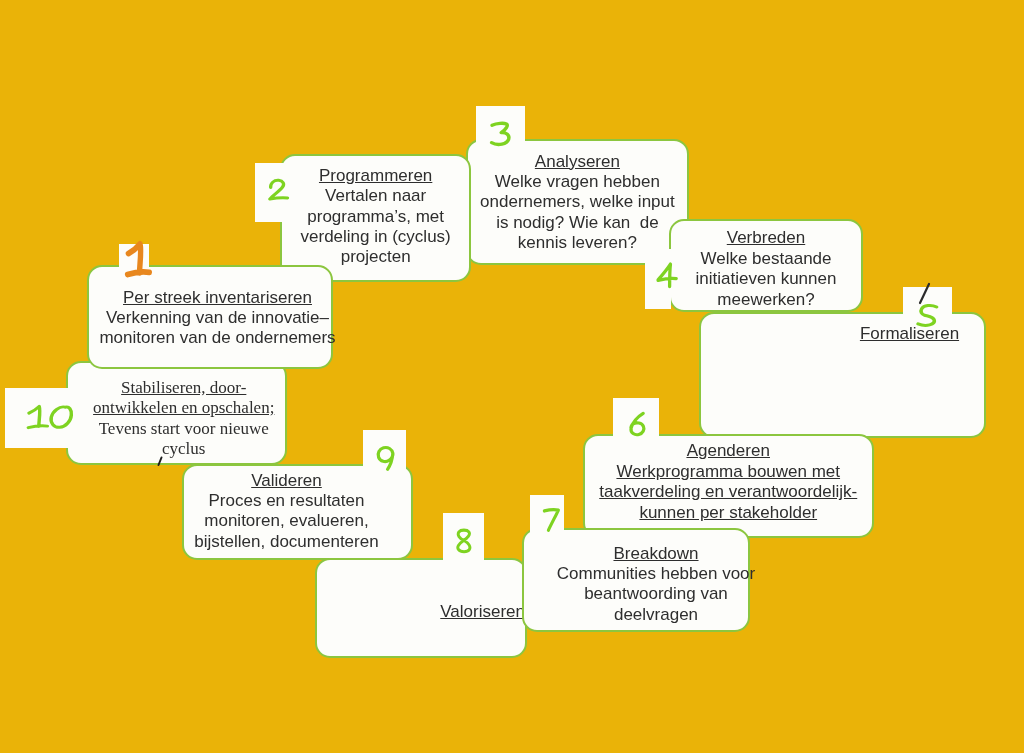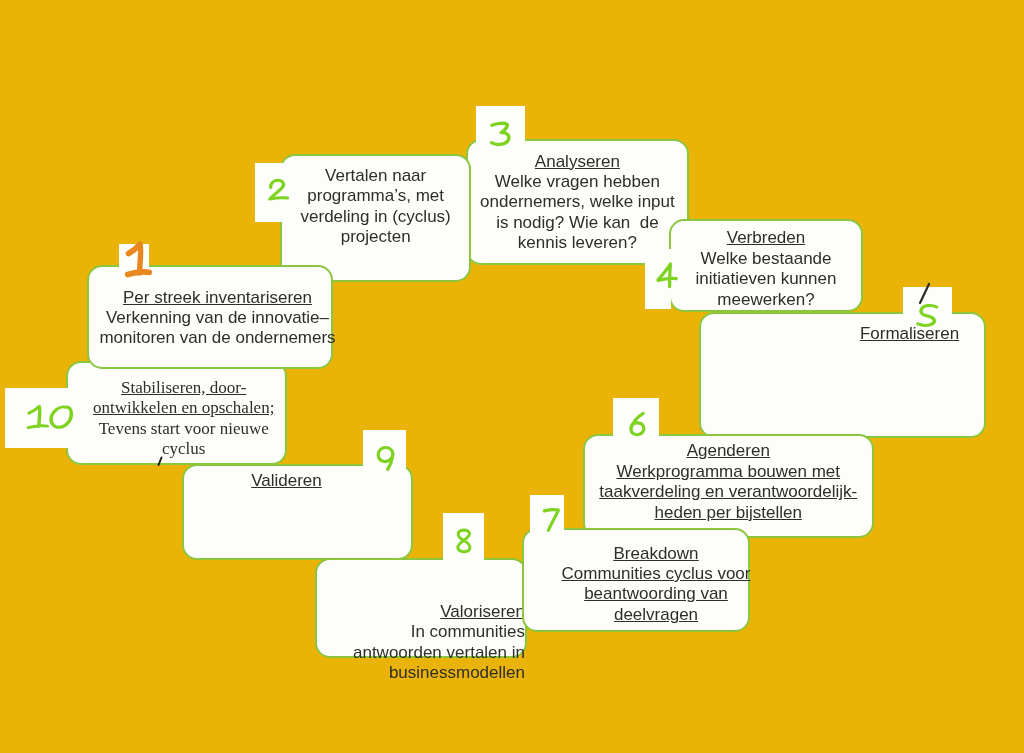--- a/index.html
+++ b/index.html
@@ -51,20 +51,21 @@
           <g transform="translate(11.7,11.7) scale(0.21847826086956523,0.2078947368421053) translate(0,-2)" fill="none" stroke="#7ed321" stroke-width="15.948477123306048" stroke-linecap="round" stroke-linejoin="round" vector-effect="non-scaling-stroke">
             <path transform="translate(0,0)" d="M6 14 C28 4 60 2 72 8 C82 14 70 36 48 50 C72 48 88 62 82 82 C74 104 34 116 4 98"></path>
           </g>
         </svg>
       </div>
   </div>
 
   <div class="step">
     <div class="card" style="left: 280px; top: 154.4px; width: 191.3px; height: 127.5px; z-index: 200; background: rgb(253, 253, 250); border-color: rgb(140, 198, 63);"></div>
     <div class="txt" style="left: 282px; top: 165.7px; width: 187.3px; z-index: 201; color: rgb(46, 46, 46);">
+      <div class="title">Programmeren</div>
       <div class="body">Vertalen naar
 programma’s, met
 verdeling in (cyclus)
 projecten</div>
     </div>
     <div class="tab" style="left: 255.2px; top: 163px; width: 40.8px; height: 58.6px; z-index: 202; background: rgb(253, 253, 250);"></div>
     <div class="num" style="left: 266.5px; top: 178.3px; width: 22.5px; height: 23.7px; z-index: 203;">
         <svg width="42.5" height="43.7" viewBox="0 0 42.5 43.7" style="position: absolute; left: -10px; top: -10px;">
           <g transform="translate(11.55,11.55) scale(0.21086956521739128,0.1807017543859649) translate(0,-2)" fill="none" stroke="#7ed321" stroke-width="15.833641764877767" stroke-linecap="round" stroke-linejoin="round" vector-effect="non-scaling-stroke">
             <path transform="translate(0,0)" d="M10 46 C8 22 26 4 48 6 C68 8 78 26 66 44 C52 66 22 88 6 110 C34 104 70 102 90 104"></path>
@@ -106,20 +107,23 @@
       </div>
     <svg class="mark" style="left: 915px; top: 282px; z-index: 404;" width="18" height="24" viewBox="0 0 18 24">
         <path d="M14 2 L5 21" stroke="#2b2b2b" stroke-width="2.2" fill="none" stroke-linecap="round"></path>
       </svg>
   </div>
 
   <div class="step">
     <div class="card" style="left: 182px; top: 464px; width: 230.6px; height: 96px; z-index: 500; background: rgb(253, 253, 250); border-color: rgb(140, 198, 63);"></div>
     <div class="txt" style="left: 184px; top: 470.6px; width: 205px; z-index: 501; color: rgb(46, 46, 46);">
       <div class="title">Valideren</div>
+      <div class="body">Proces en resultaten
+monitoren, evalueren,
+bijstellen, documenteren</div>
     </div>
     <div class="tab" style="left: 363px; top: 430px; width: 42.8px; height: 48px; z-index: 502; background: rgb(253, 253, 250);"></div>
     <div class="num" style="left: 375px; top: 445px; width: 22.3px; height: 25.9px; z-index: 503;">
         <svg width="42.3" height="45.9" viewBox="0 0 42.3 45.9" style="position: absolute; left: -10px; top: -10px;">
           <g transform="translate(11.6,11.6) scale(0.20319148936170214,0.19912280701754384) translate(0,-2)" fill="none" stroke="#7ed321" stroke-width="15.907960660604937" stroke-linecap="round" stroke-linejoin="round" vector-effect="non-scaling-stroke">
             <path transform="translate(0,0)" d="M80 36 C76 14 56 2 34 8 C14 14 2 36 10 56 C18 76 44 84 62 70 C76 59 82 48 80 36 C78 60 70 92 54 116"></path>
           </g>
         </svg>
       </div>
   </div>
@@ -160,57 +164,54 @@
             <path transform="translate(0,0)" d="M6 40 C18 34 38 20 50 6 C54 22 52 52 50 76 C49 90 48 100 48 108 M3 114 C26 107 62 103 85 106"></path>
           </g>
         </svg>
       </div>
   </div>
 
   <div class="step">
     <div class="card" style="left: 315px; top: 558px; width: 212px; height: 100px; z-index: 800; background: rgb(253, 253, 250); border-color: rgb(140, 198, 63);"></div>
     <div class="txt" style="left: 317px; top: 602px; width: 208px; z-index: 801; color: rgb(46, 46, 46); text-align: right;">
       <div class="title">Valoriseren</div>
-      <div class="body">In communities
-antwoorden vertalen in
-businessmodellen</div>
     </div>
     <div class="tab" style="left: 443px; top: 512.5px; width: 41px; height: 59.5px; z-index: 802; background: rgb(253, 253, 250);"></div>
     <div class="num" style="left: 453.7px; top: 527.7px; width: 18.7px; height: 25.9px; z-index: 803;">
         <svg width="38.7" height="45.9" viewBox="0 0 38.7 45.9" style="position: absolute; left: -10px; top: -10px;">
           <g transform="translate(11.5,11.5) scale(0.1869047619047619,0.20087719298245613) translate(0,-2)" fill="none" stroke="#7ed321" stroke-width="15.472612699951528" stroke-linecap="round" stroke-linejoin="round" vector-effect="non-scaling-stroke">
             <path transform="translate(0,0)" d="M48 58 C20 48 8 28 18 14 C28 2 62 2 72 14 C82 26 64 44 42 58 C16 74 6 90 16 102 C28 116 64 116 74 102 C84 88 70 70 48 58"></path>
           </g>
         </svg>
       </div>
   </div>
 
   <div class="step">
     <div class="card" style="left: 582.5px; top: 433.5px; width: 291.5px; height: 104.5px; z-index: 900; background: rgb(253, 253, 250); border-color: rgb(140, 198, 63);"></div>
     <div class="txt" style="left: 584.5px; top: 441.4px; width: 287.5px; z-index: 901; color: rgb(46, 46, 46); text-decoration: underline;">
       <div class="title">Agenderen</div>
       <div class="body">Werkprogramma bouwen met
 taakverdeling en verantwoordelijk-
-heden per bijstellen</div>
+kunnen per stakeholder</div>
     </div>
     <div class="tab" style="left: 613px; top: 397.6px; width: 46px; height: 52.4px; z-index: 902; background: rgb(253, 253, 250);"></div>
     <div class="num" style="left: 627.4px; top: 410.7px; width: 20.3px; height: 26.1px; z-index: 903;">
         <svg width="40.3" height="46.1" viewBox="0 0 40.3 46.1" style="position: absolute; left: -10px; top: -10px;">
           <g transform="translate(11.6,11.6) scale(0.20853658536585368,0.20087719298245615) translate(0,-2)" fill="none" stroke="#7ed321" stroke-width="15.63210702341137" stroke-linecap="round" stroke-linejoin="round" vector-effect="non-scaling-stroke">
             <path transform="translate(0,0)" d="M70 6 C44 22 16 54 12 80 C8 104 30 116 49 111 C68 106 78 86 71 70 C64 54 38 48 22 58 C13 64 10 76 12 80"></path>
           </g>
         </svg>
       </div>
   </div>
 
   <div class="step">
     <div class="card" style="left: 522px; top: 527.5px; width: 228px; height: 104.8px; z-index: 1000; background: rgb(253, 253, 250); border-color: rgb(140, 198, 63);"></div>
-    <div class="txt" style="left: 524px; top: 543.6px; width: 264px; z-index: 1001; color: rgb(46, 46, 46); text-decoration: underline;">
+    <div class="txt" style="left: 524px; top: 543.6px; width: 264px; z-index: 1001; color: rgb(46, 46, 46);">
       <div class="title">Breakdown</div>
-      <div class="body">Communities cyclus voor
+      <div class="body">Communities hebben voor
 beantwoording van
 deelvragen</div>
     </div>
     <div class="tab" style="left: 530px; top: 494.5px; width: 34px; height: 47.5px; z-index: 1002; background: rgb(253, 253, 250);"></div>
     <div class="num" style="left: 541.6px; top: 507.4px; width: 19.1px; height: 25.6px; z-index: 1003;">
         <svg width="39.1" height="45.6" viewBox="0 0 39.1 45.6" style="position: absolute; left: -10px; top: -10px;">
           <g transform="translate(11.6,11.6) scale(0.1848837209302326,0.19649122807017547) translate(0,-2)" fill="none" stroke="#7ed321" stroke-width="16.781385397165018" stroke-linecap="round" stroke-linejoin="round" vector-effect="non-scaling-stroke">
             <path transform="translate(0,0)" d="M4 14 C28 8 66 6 80 10 C68 34 42 80 26 112"></path>
           </g>
         </svg>

